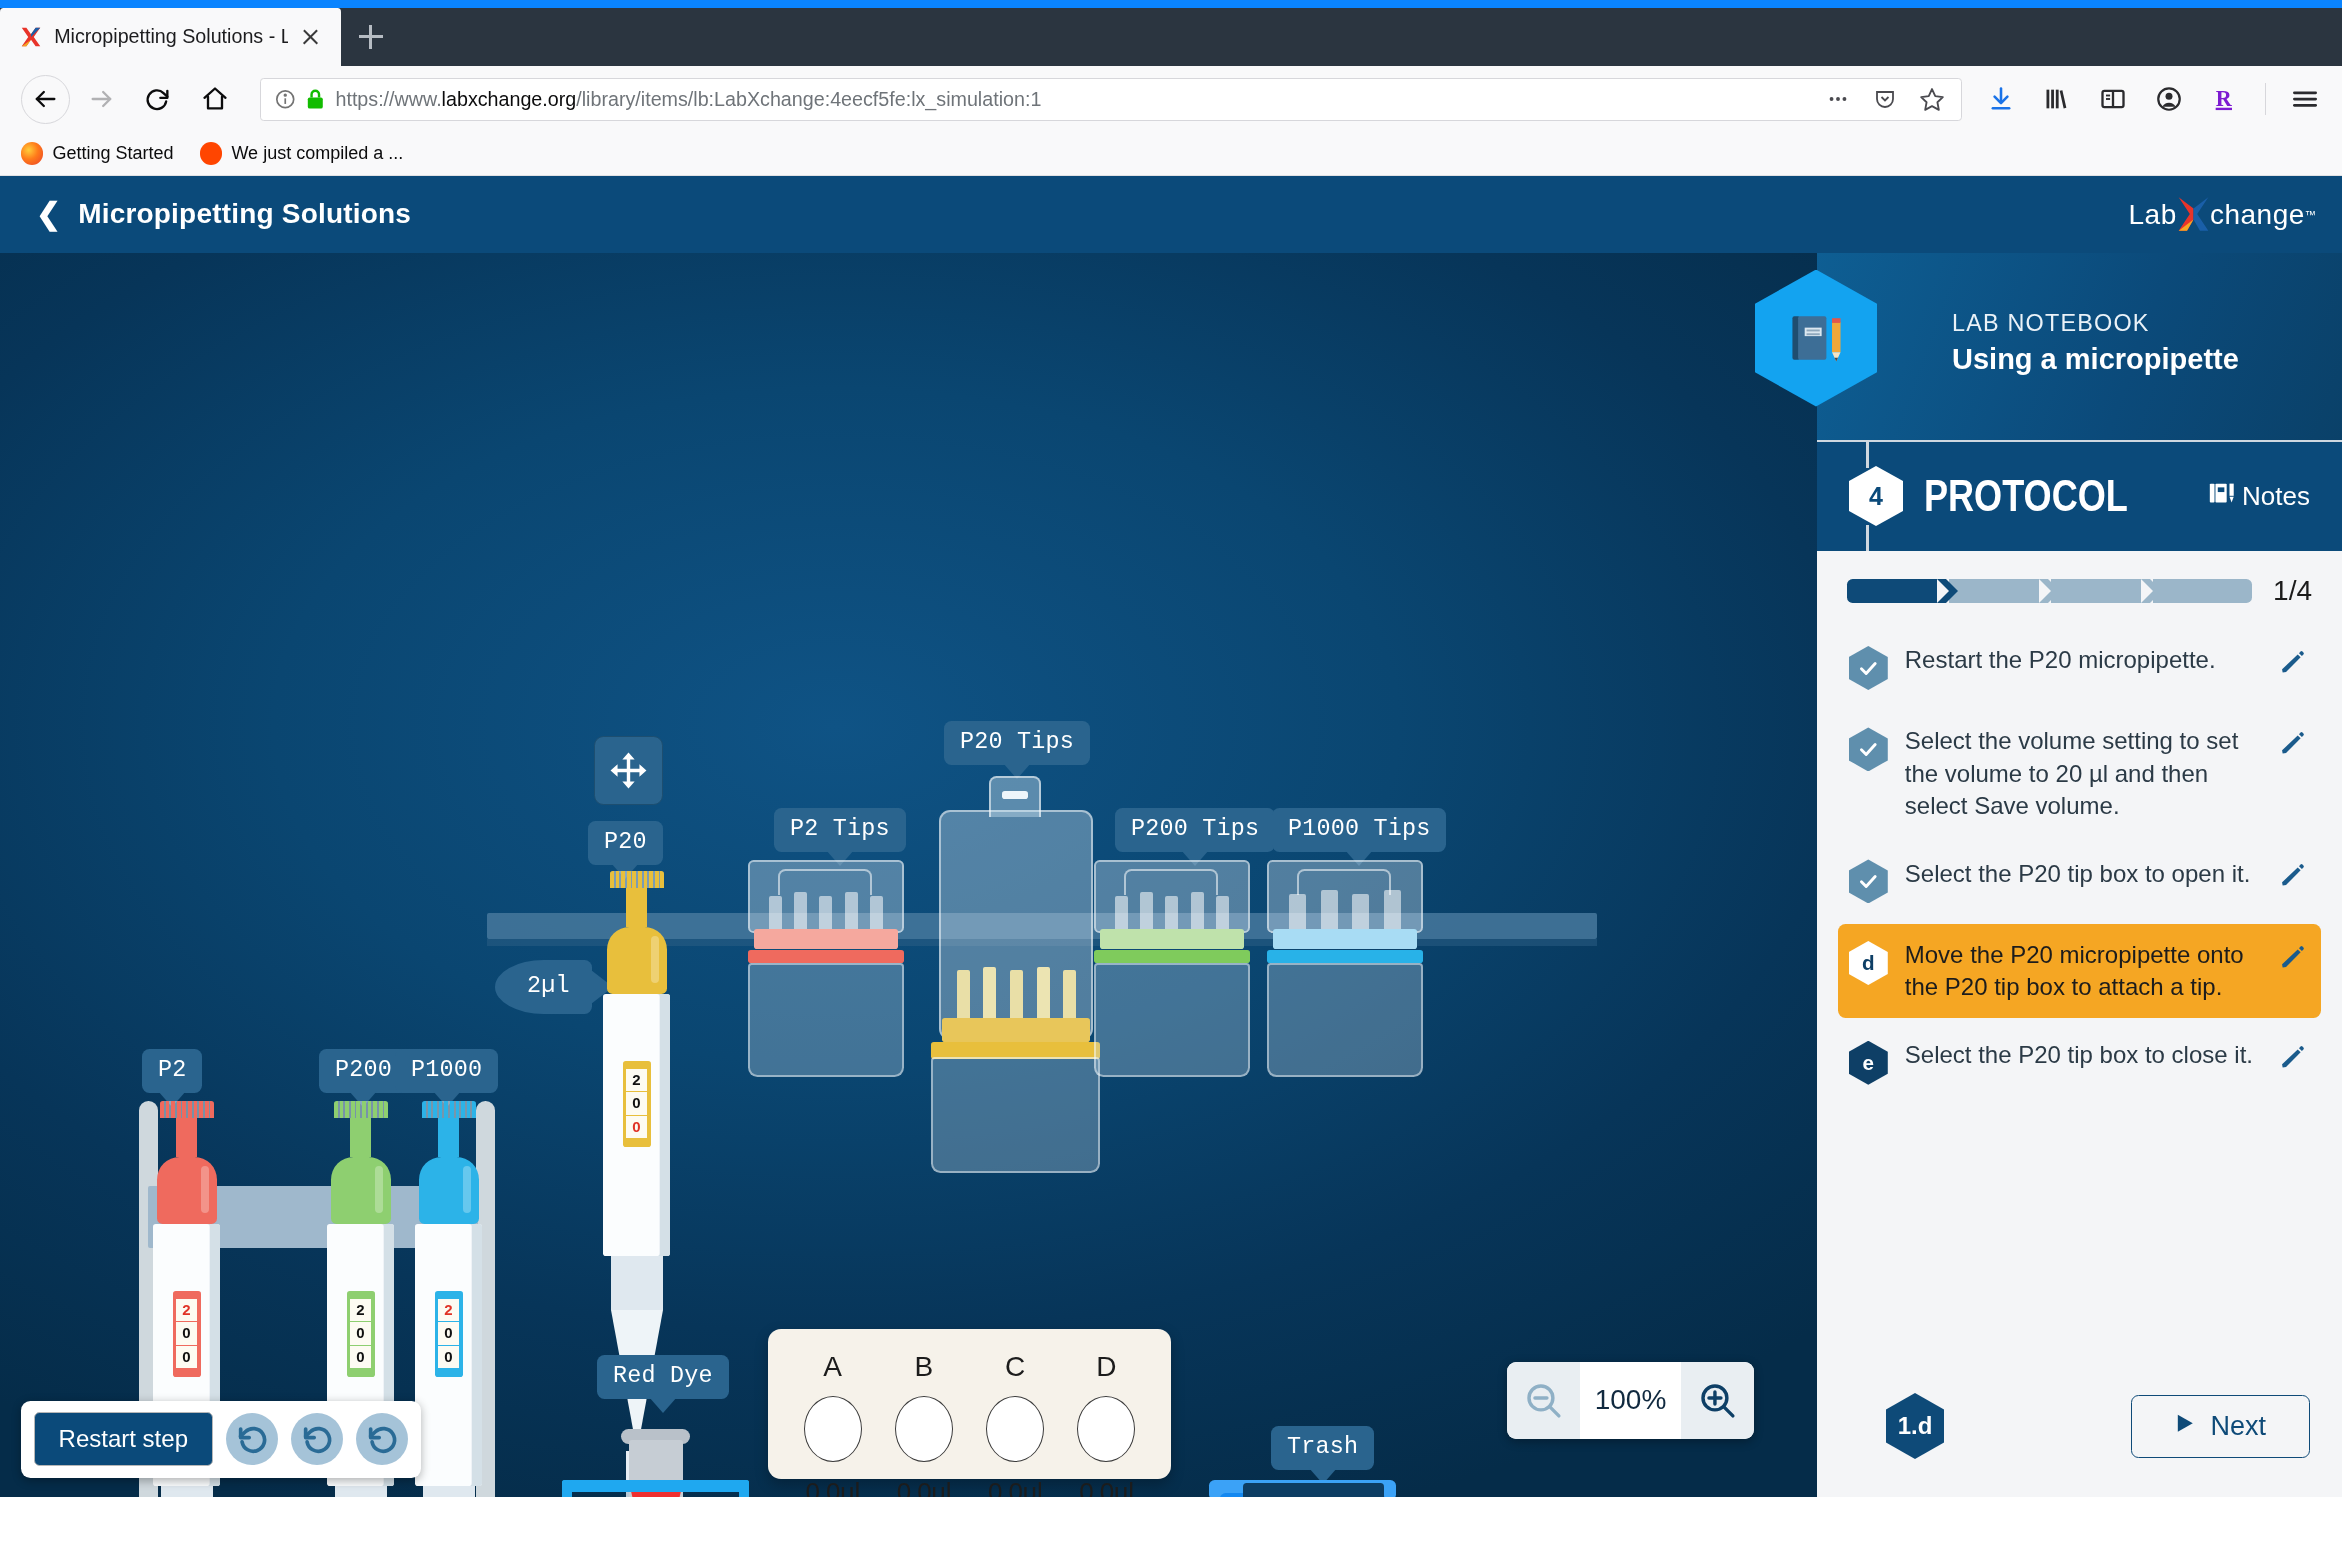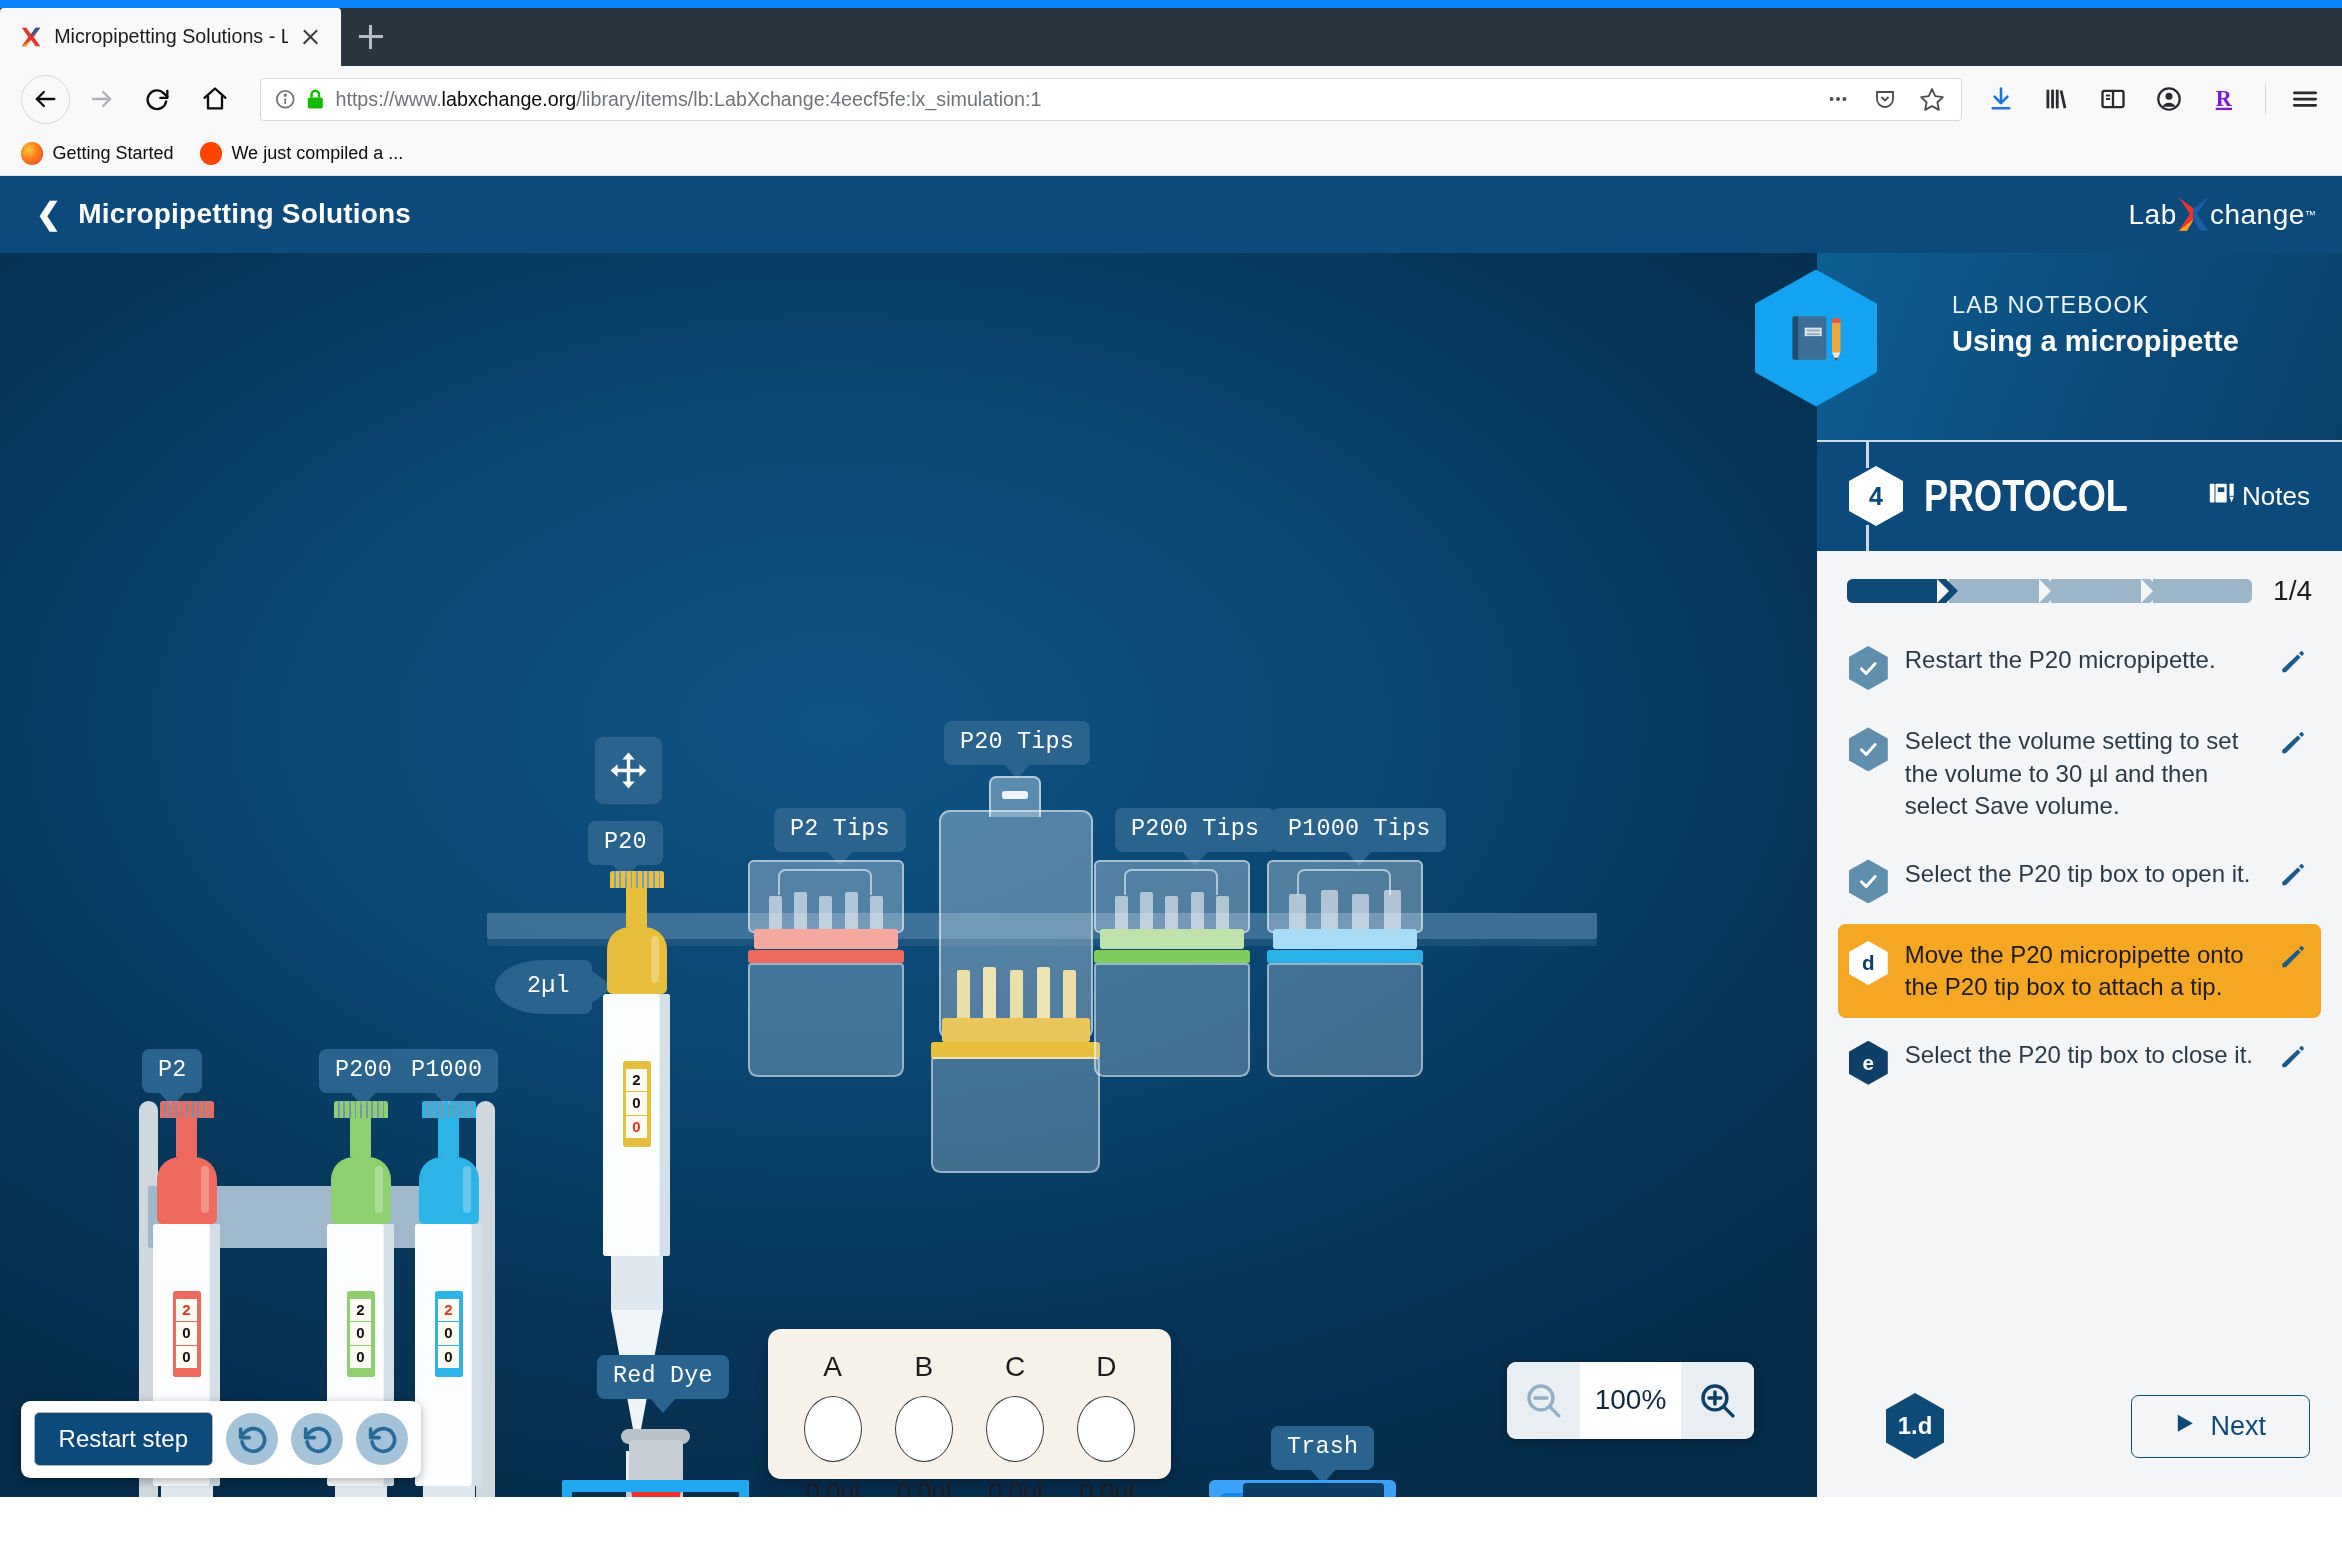--- a/index.html
+++ b/index.html
@@ -150,21 +150,21 @@
   
   .zoomctl { position:absolute; right: 64px; bottom: 58px; height: 77px; background:#fff; border-radius: 9.4px;
              display:flex; align-items:center; overflow:hidden; box-shadow: 0 2.8px 9.4px rgba(0,0,0,.3); z-index: 30;}
   .zoomctl .z-btn { width: 73px; height: 77px; background:#e9eef2; display:flex; align-items:center; justify-content:center;}
   .zoomctl .z-val { width: 101px; text-align:center; font-size: 28px; color:#10293f;}
 
   
   .panel { position:absolute; right:0; top: 77px; width: 525px; height: 1244px; background:#f4f5f7; z-index: 20;}
   .panel-head { height: 187px; background: linear-gradient(110deg, #0e5e93 0%, #0b4a7a 60%, #0a4169 100%);
                 position:relative; padding: 39px 0 0 135px;}
-  .panel-head .kicker { color:#eaf2f8; font-size: 23.4px; letter-spacing: 1.2px; font-weight: 500;}
+  .panel-head .kicker { color:#eaf2f8; font-size: 23.4px; letter-spacing: 1.2px; font-weight: 500; margin-top: 18px;}
   .panel-head .subttl { color:#fff; font-size: 29px; font-weight: 700; margin-top: 6px;}
   .nb-hex { position:absolute; left: -62px; top: 17px; width: 122px; height: 137px; background:#13a3f0;
             clip-path: polygon(50% 0, 100% 25%, 100% 75%, 50% 100%, 0 75%, 0 25%); display:flex;
             align-items:center; justify-content:center; }
 
   .proto-bar { height: 111px; background:#0b4a7a; display:flex; align-items:center; padding: 0 32px; position:relative;
                border-top: 2.8px solid #cfd8e0;}
   .proto-bar .vline-top { position:absolute; left: 49px; top:0; width: 2.8px; height: 26px; background:#cfd8e0;}
   .proto-bar .vline-bot { position:absolute; left: 49px; bottom:0; width: 2.8px; height: 26px; background:#cfd8e0;}
   .proto-hex { width: 54px; height: 60px; background:#fff; clip-path: polygon(50% 0, 100% 25%, 100% 75%, 50% 100%, 0 75%, 0 25%);
@@ -701,21 +701,21 @@
             </svg>
         </span>
       </div>
 
       <div class="substep">
         <span class="sub-hex done">
           <svg width="20.6" height="20.6" viewBox="0 0 24 24" fill="none" stroke="#fff" stroke-width="3.4" stroke-linecap="round" stroke-linejoin="round">
               <polyline points="4 12.5 9.5 18 20 6.5"></polyline>
             </svg>
         </span>
-        <span class="sub-text">Select the volume setting to set the volume to 30 µl and then select Save volume.</span>
+        <span class="sub-text">Select the volume setting to set the volume to 20 µl and then select Save volume.</span>
         <span class="pencil">
           <svg width="28" height="28" viewBox="0 0 24 24" fill="#1a5b8c">
             <path d="M3.5 18.2 L4 21 l2.9-.5 L19.4 8 l-2.5-2.5z"></path>
             <path d="M18 4.4 l2.5 2.5 1.3-1.4a1.2 1.2 0 0 0 0-1.7l-.8-.8a1.2 1.2 0 0 0-1.7 0z"></path>
             </svg>
         </span>
       </div>
 
       <div class="substep">
         <span class="sub-hex done">

